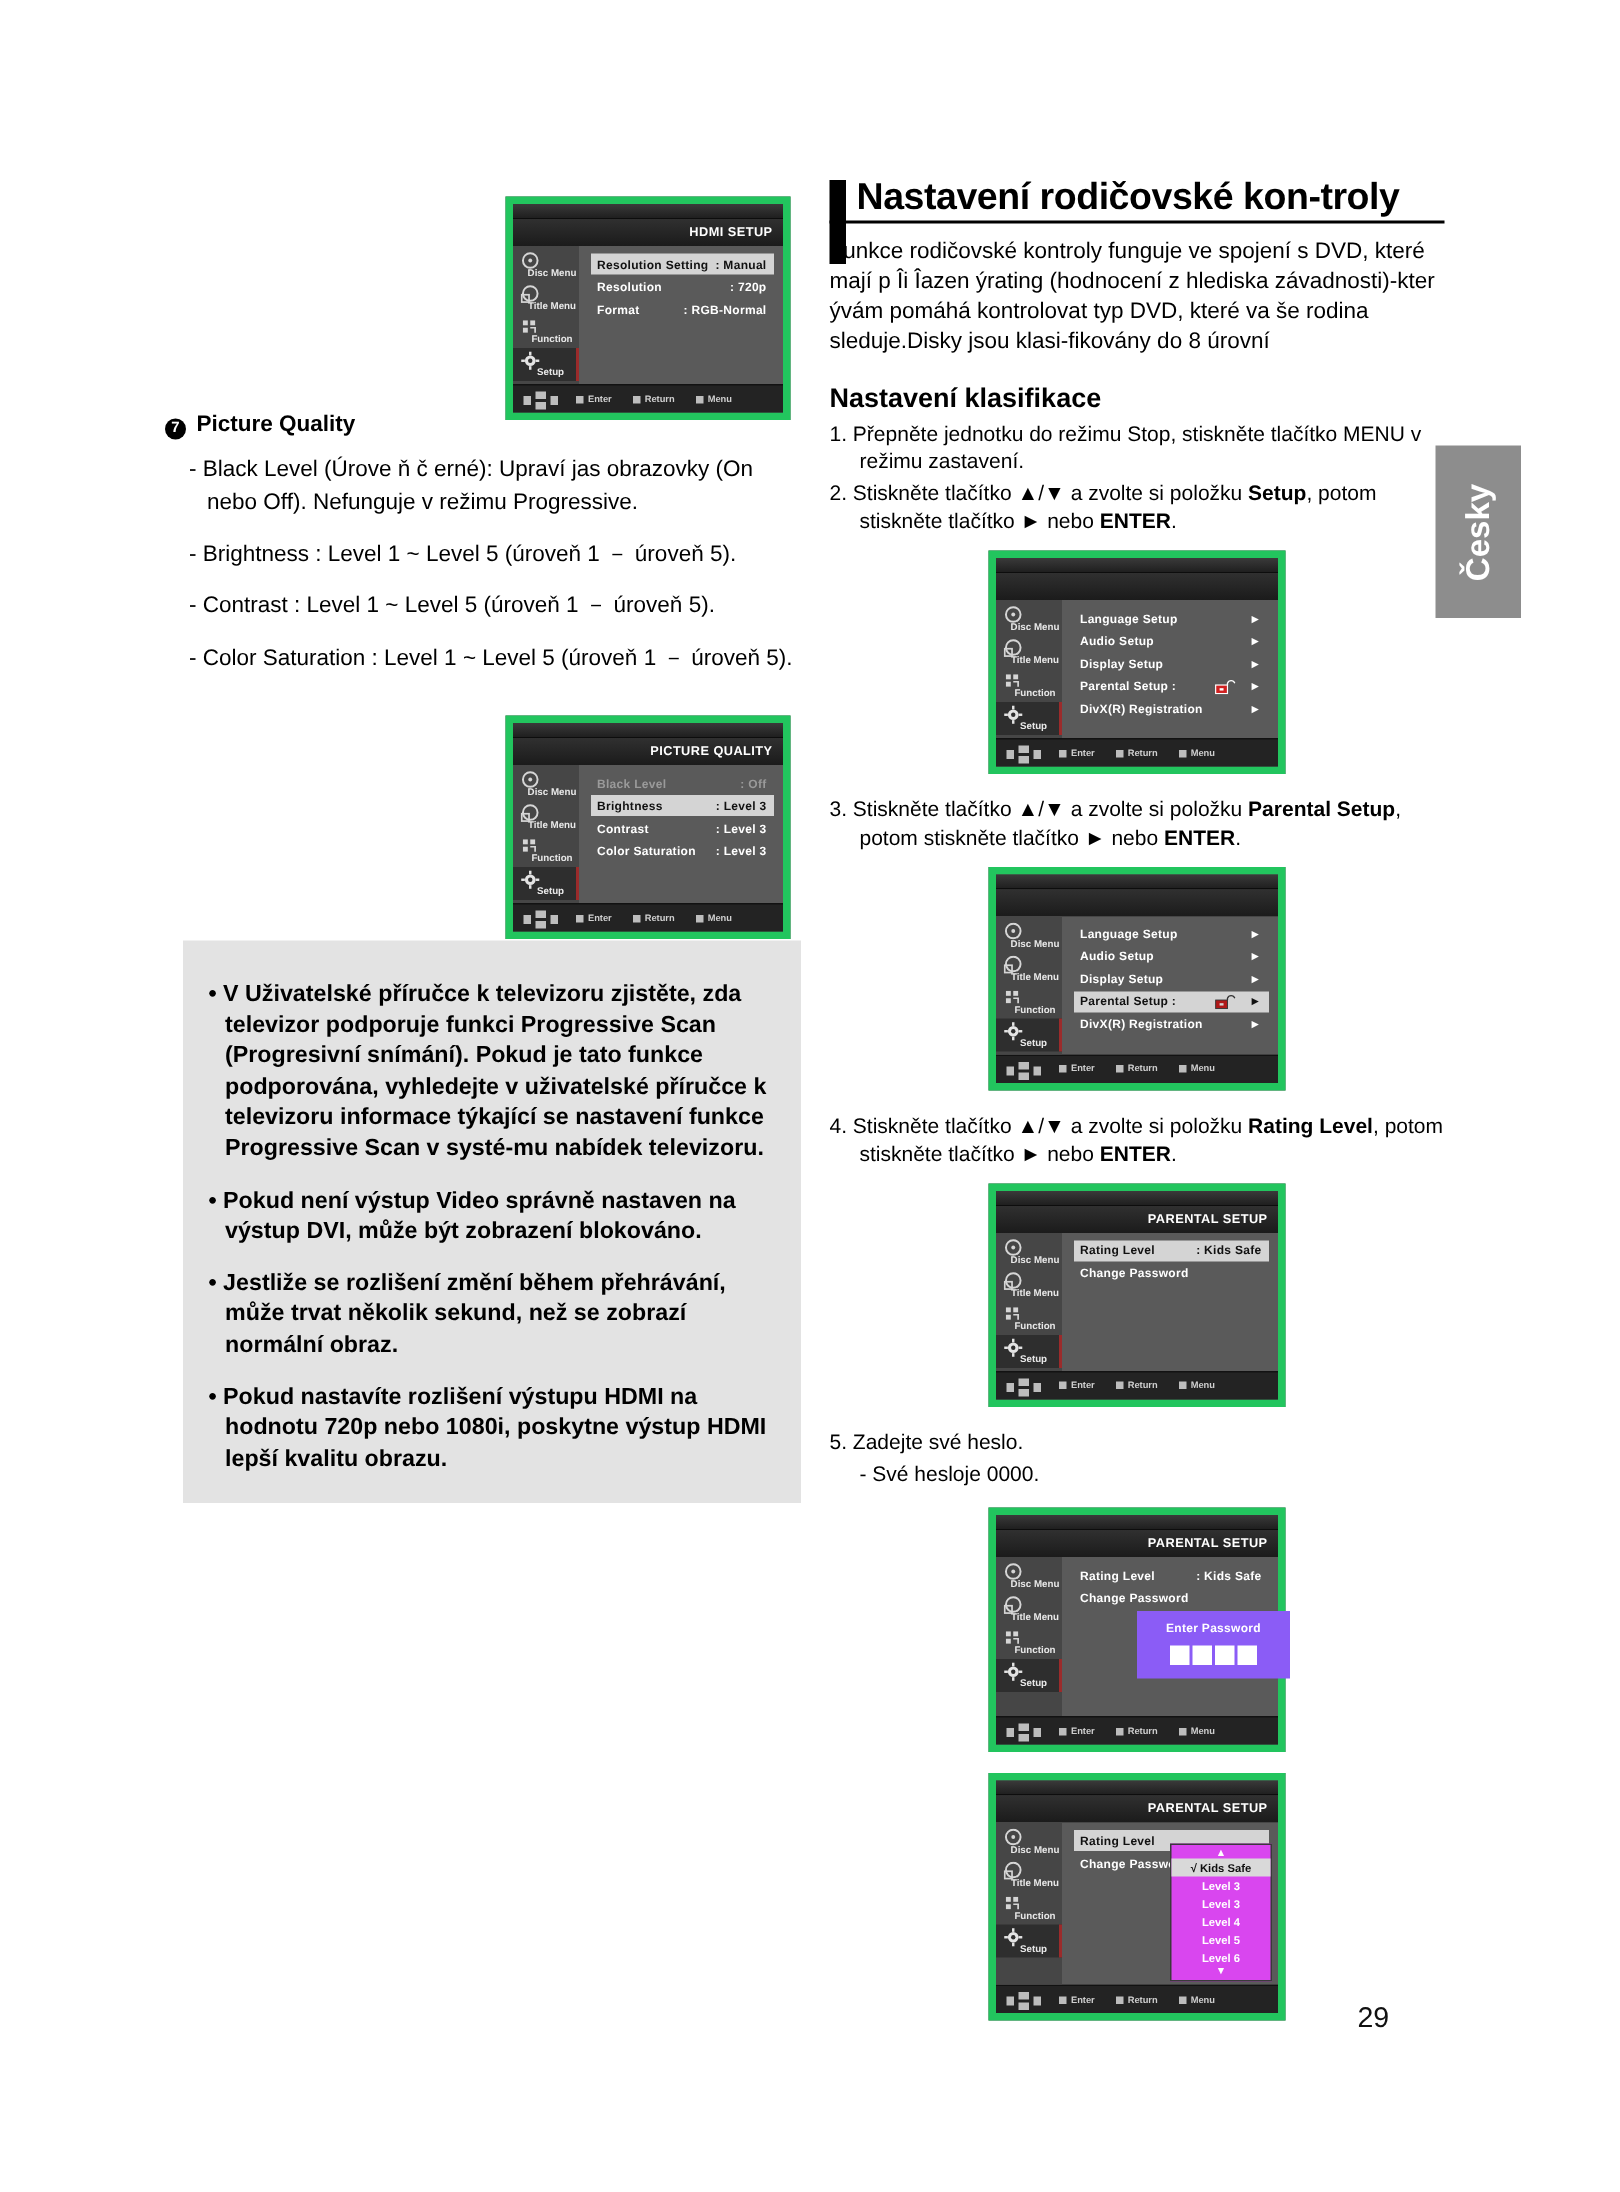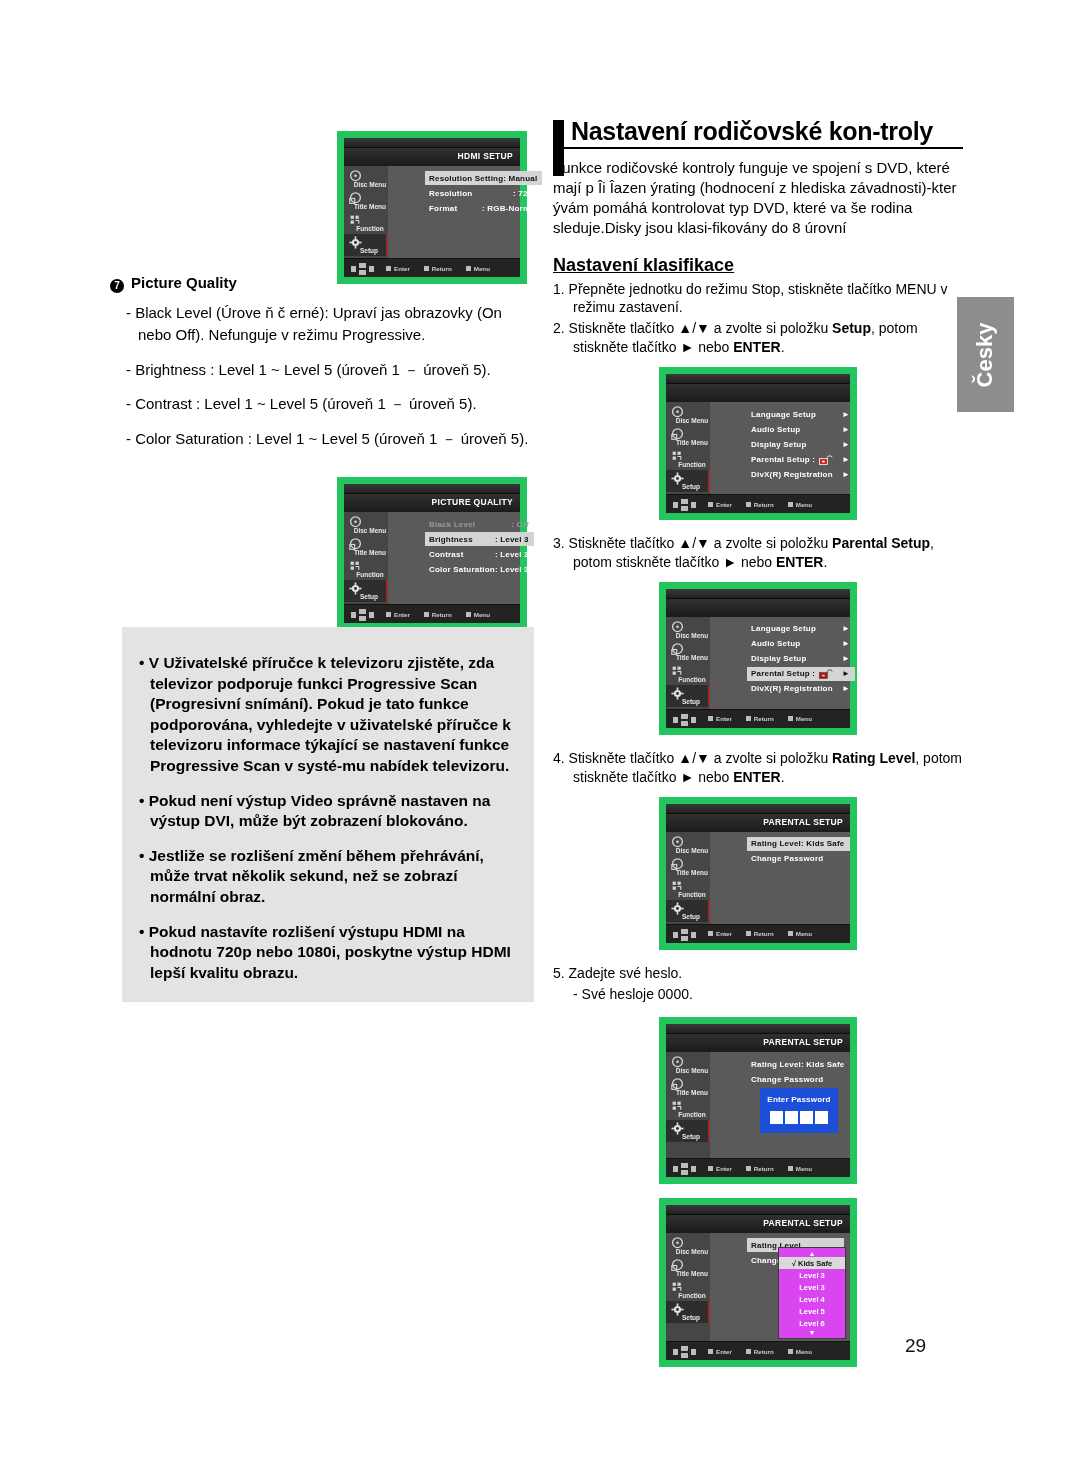--- a/index.html
+++ b/index.html
@@ -51,21 +51,21 @@
     line-height: 1.45;
     margin: 0 0 13px 0;
     padding-left: 28px;
     text-indent: -12px;
   }
 
   
   .osd {
     width: 190px;
     background: #4a4a4a;
-    border: 7px solid #22c55e;
+    border: 5px solid #22c55e;
     font-family: "Liberation Sans", sans-serif;
     position: relative;
     box-sizing: border-box;
   }
   .osd-topbar {
     height: 9px;
     background: linear-gradient(to bottom, #3a3a3a, #202020);
     border-bottom: 1px solid #0d0d0d;
   }
   .osd-title {
@@ -123,21 +123,20 @@
   }
   .osd-row {
     display: flex;
     align-items: center;
     color: #ffffff;
     font-size: 8px;
     font-weight: bold;
     padding: 2.5px 5px 2.5px 4px;
     margin-bottom: 1px;
     letter-spacing: .2px;
-    margin-left: 29px;
   }
   .osd-row .lbl { flex: 1; white-space: nowrap; }
   .osd-row .val { white-space: nowrap; }
   .osd-row .arrow { font-size: 8px; margin-left: 6px; }
   .osd-row.sel {
     background: #d4d4d4;
     color: #111;
   }
   .osd-row.dim { color: #9a9a9a; }
   .osd-bottom {
@@ -224,21 +223,20 @@
   }
   .intro {
     font-size: 15px;
     line-height: 1.35;
     margin: 0 0 16px 0;
   }
   .sub-title {
     font-size: 18px;
     font-weight: bold;
     margin: 0 0 4px 0;
-    text-decoration: underline;
   }
   .step {
     font-size: 14px;
     line-height: 1.35;
     margin: 0 0 2px 0;
     padding-left: 20px;
     text-indent: -20px;
   }
   .step b { font-weight: bold; }
   .step-sub {
@@ -281,22 +279,22 @@
     top: 1335px;
     font-size: 19px;
     color: #111;
   }
 
   
   .pw-dialog {
     position: absolute;
     left: 50px;
     top: 36px;
-    width: 78px;
-    background: #1d4ed8;
+    width: 102px;
+    background: #8b5cf6;
     padding: 7px 6px 9px;
     text-align: center;
     box-sizing: border-box;
   }
   .pw-dialog .pw-title {
     color: #ffffff;
     font-size: 8px;
     font-weight: bold;
     margin-bottom: 7px;
     letter-spacing: .2px;

